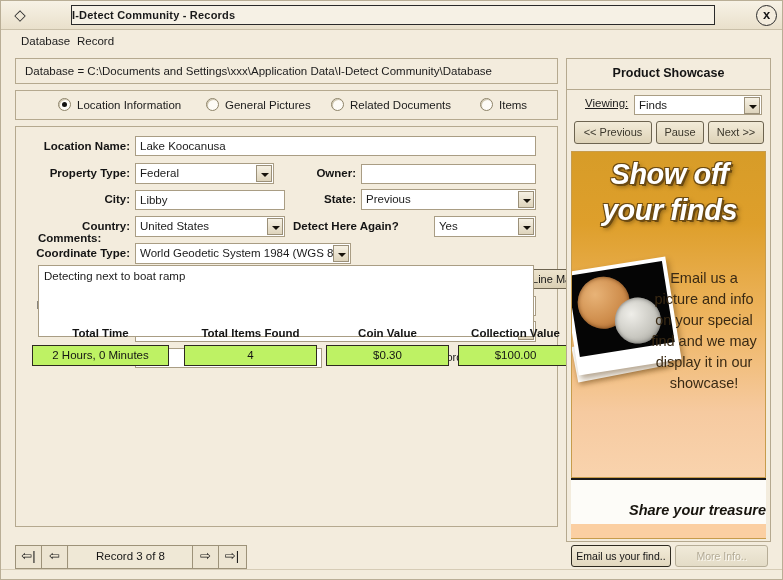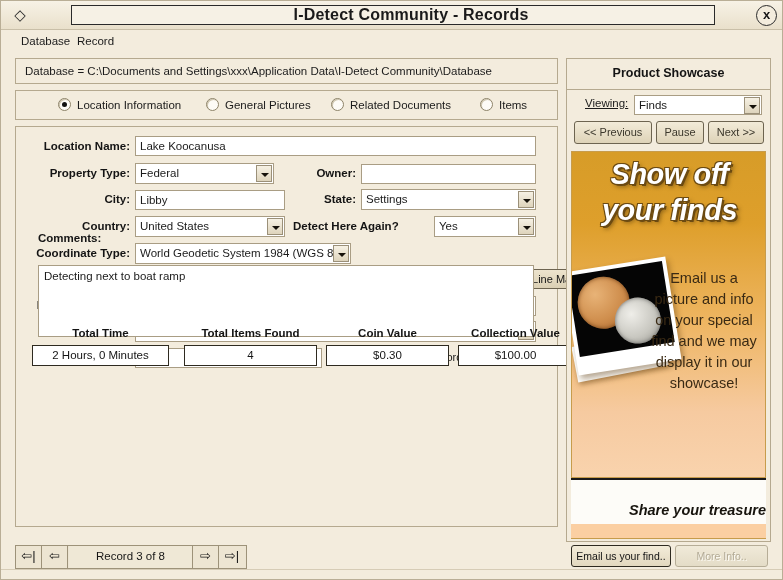--- a/index.html
+++ b/index.html
@@ -38,27 +38,26 @@
     line-height: 18px;
     text-align: center;
   }
   .title-box {
     position: absolute;
     left: 70px; top: 4px;
     width: 644px; height: 20px;
     border: 1px solid #2a2a2a;
     background: #f6f1e5;
     box-sizing: border-box;
-    text-align: center;
-    font-size: 16px;
+    text-align: left;
+    font-size: 11px;
     font-weight: bold;
     color: #1a1a1a;
     line-height: 18px;
     letter-spacing: .2px;
-    padding-left: 36px;
   }
   .close-btn {
     position: absolute;
     right: 7px; top: 4px;
     width: 21px; height: 21px;
     border-radius: 50%;
     border: 1.6px solid #2a2a2a;
     background: #f3ecdd;
     box-sizing: border-box;
     color: #161616;
@@ -272,21 +271,21 @@
     top: 0;
     font-size: 11.5px;
     font-weight: bold;
     color: #141414;
     text-align: center;
   }
   .sum-val {
     position: absolute;
     top: 18px;
     height: 21px;
-    background: #ffffff;
+    background: #bef264;
     border: 1px solid #2e2a20;
     box-sizing: border-box;
     font-size: 11.5px;
     color: #141414;
     text-align: center;
     line-height: 19px;
   }
   .sum-1 { left: 2px;   width: 137px; }
   .sum-2 { left: 154px; width: 133px; }
   .sum-3 { left: 296px; width: 123px; }
@@ -567,21 +566,21 @@
         <span>Federal</span>
         <span class="arrow"></span>
       </div>
       <div class="lbl" style="left:264px; top:40px; width:76px;">Owner:</div>
       <div class="fld" style="left:345px; top:37px; width:175px;"></div>
 
       <div class="lbl" style="left:8px; top:66px; width:106px;">City:</div>
       <div class="fld" style="left:119px; top:63px; width:150px;">Libby</div>
       <div class="lbl" style="left:275px; top:66px; width:65px;">State:</div>
       <div class="combo" style="left:345px; top:62px; width:175px;">
-        <span>Settings</span>
+        <span>Previous</span>
         <span class="arrow"></span>
       </div>
 
       <div class="lbl" style="left:8px; top:93px; width:106px;">Country:</div>
       <div class="combo" style="left:119px; top:89px; width:150px;">
         <span>United States</span>
         <span class="arrow"></span>
       </div>
       <div class="lbl" style="left:277px; top:93px; width:140px; text-align:left;">Detect Here Again?</div>
       <div class="combo" style="left:418px; top:89px; width:102px;">

